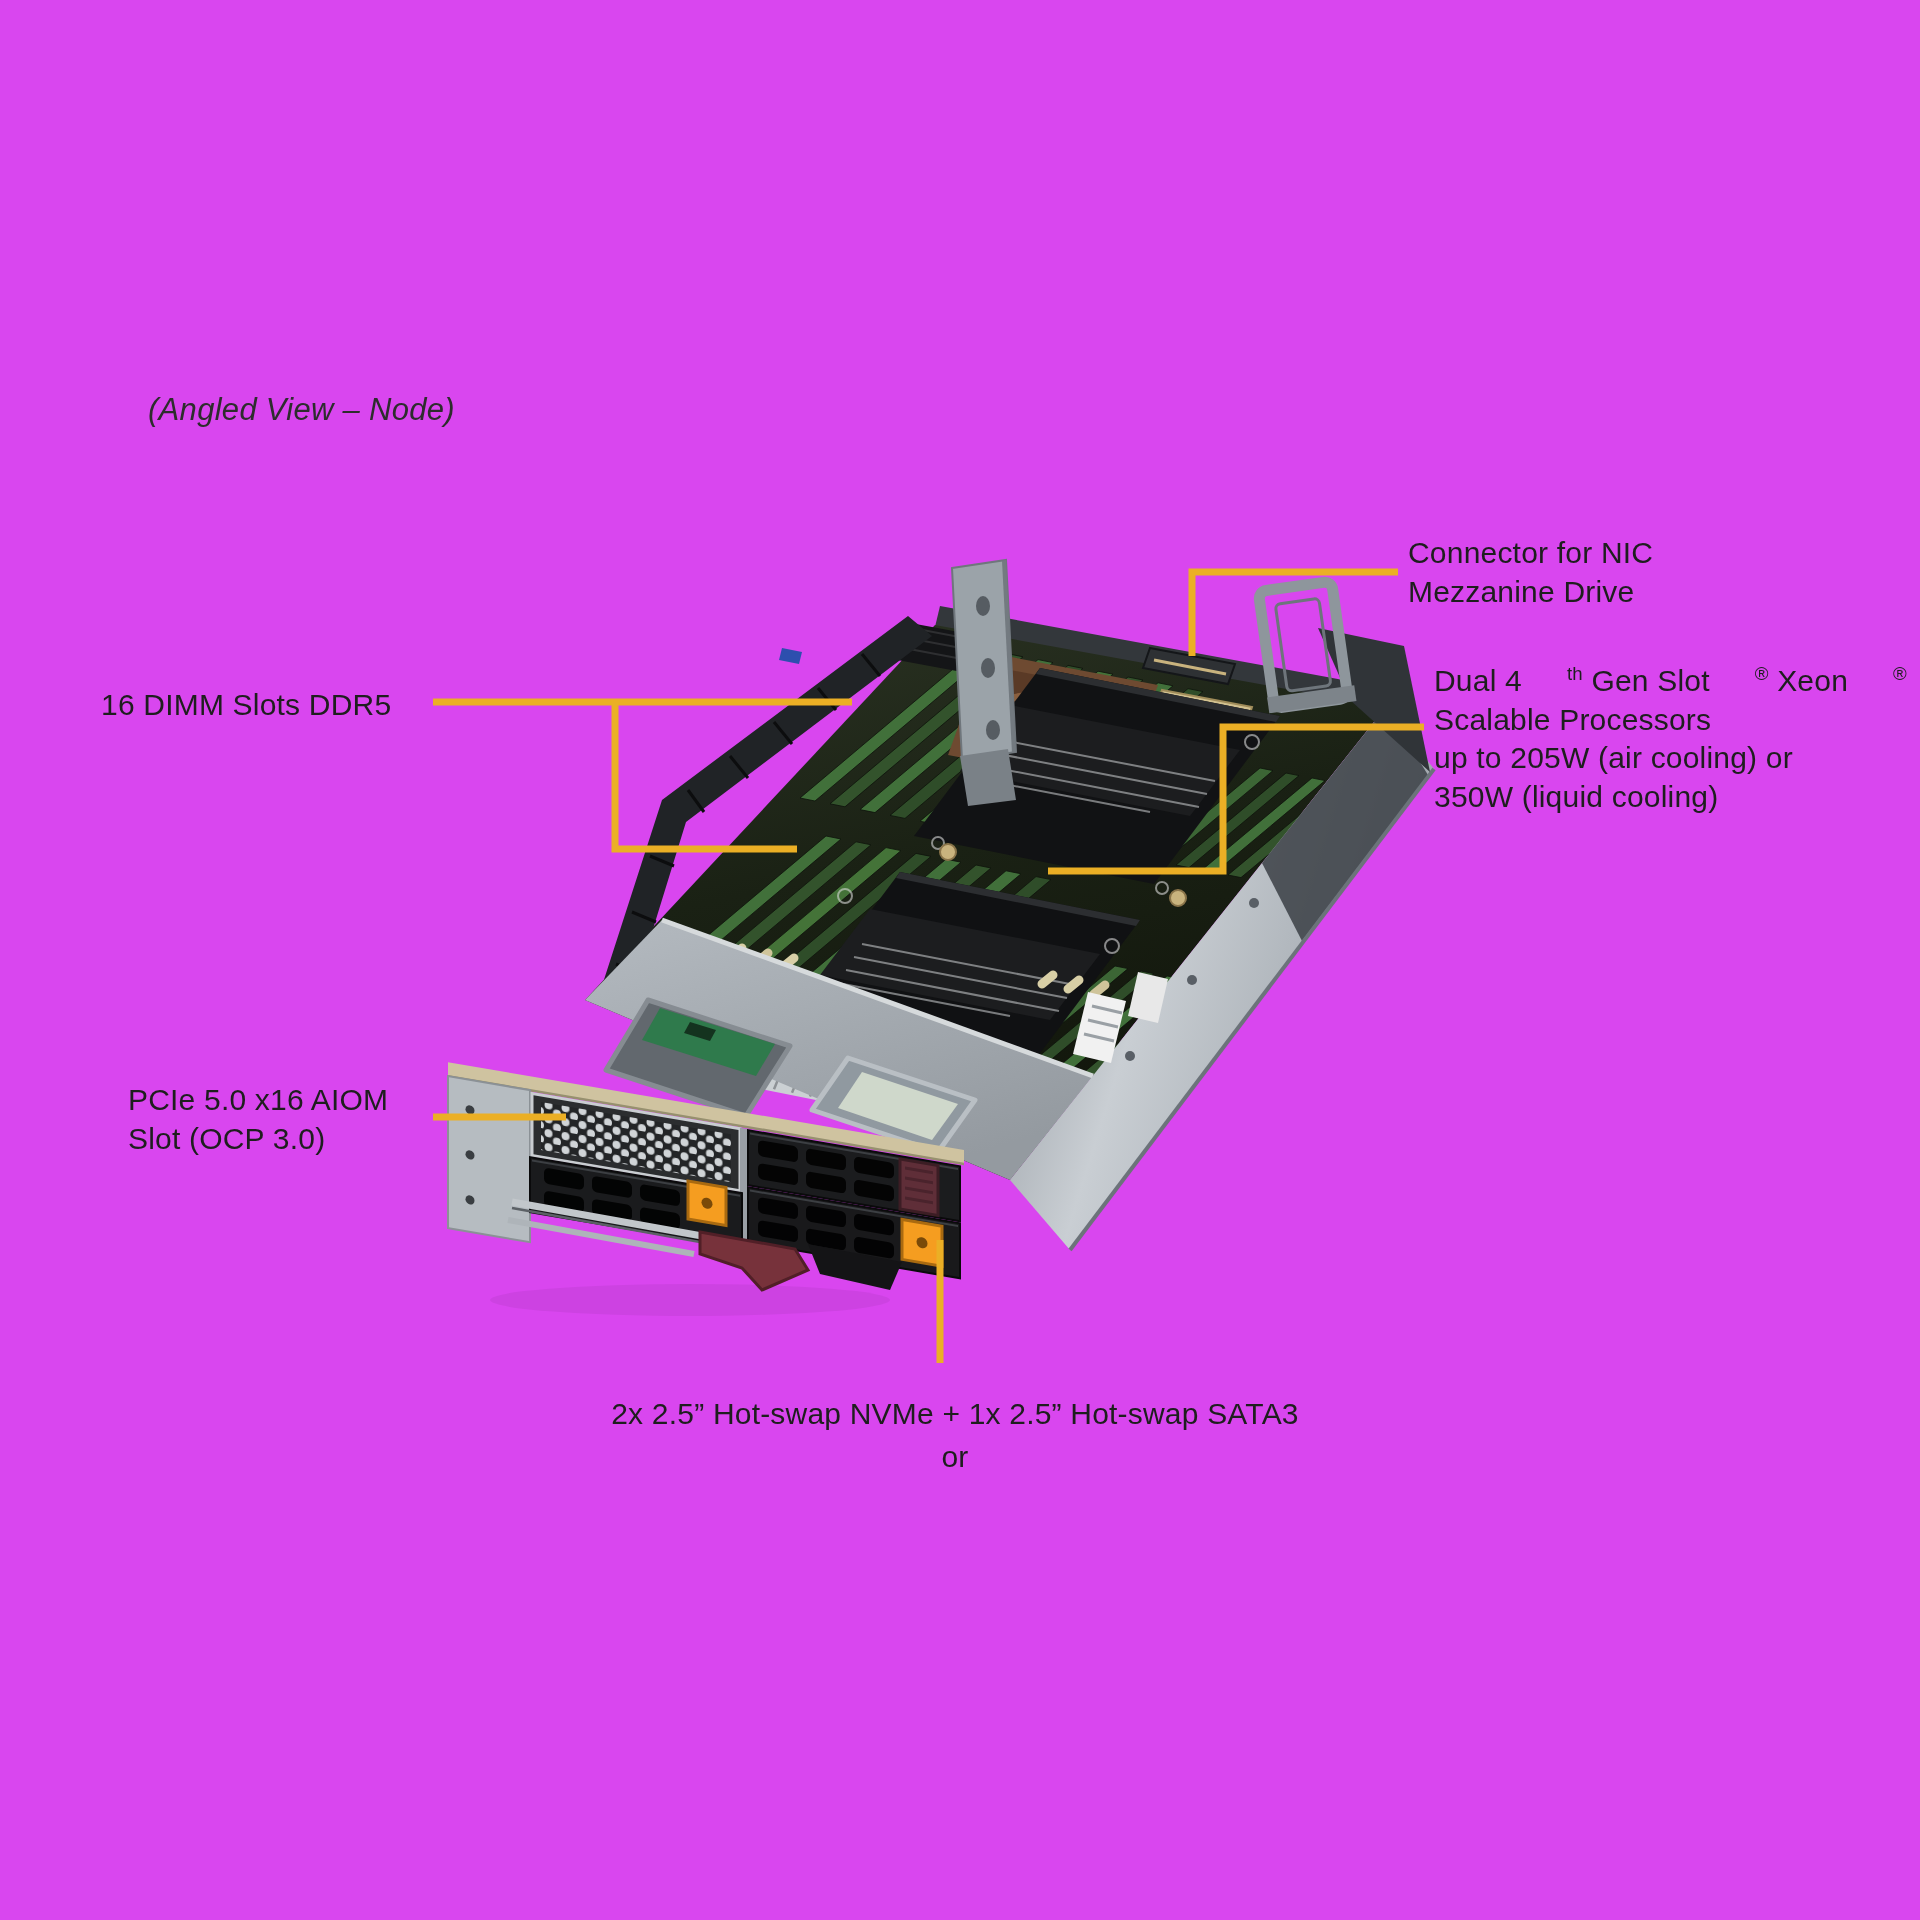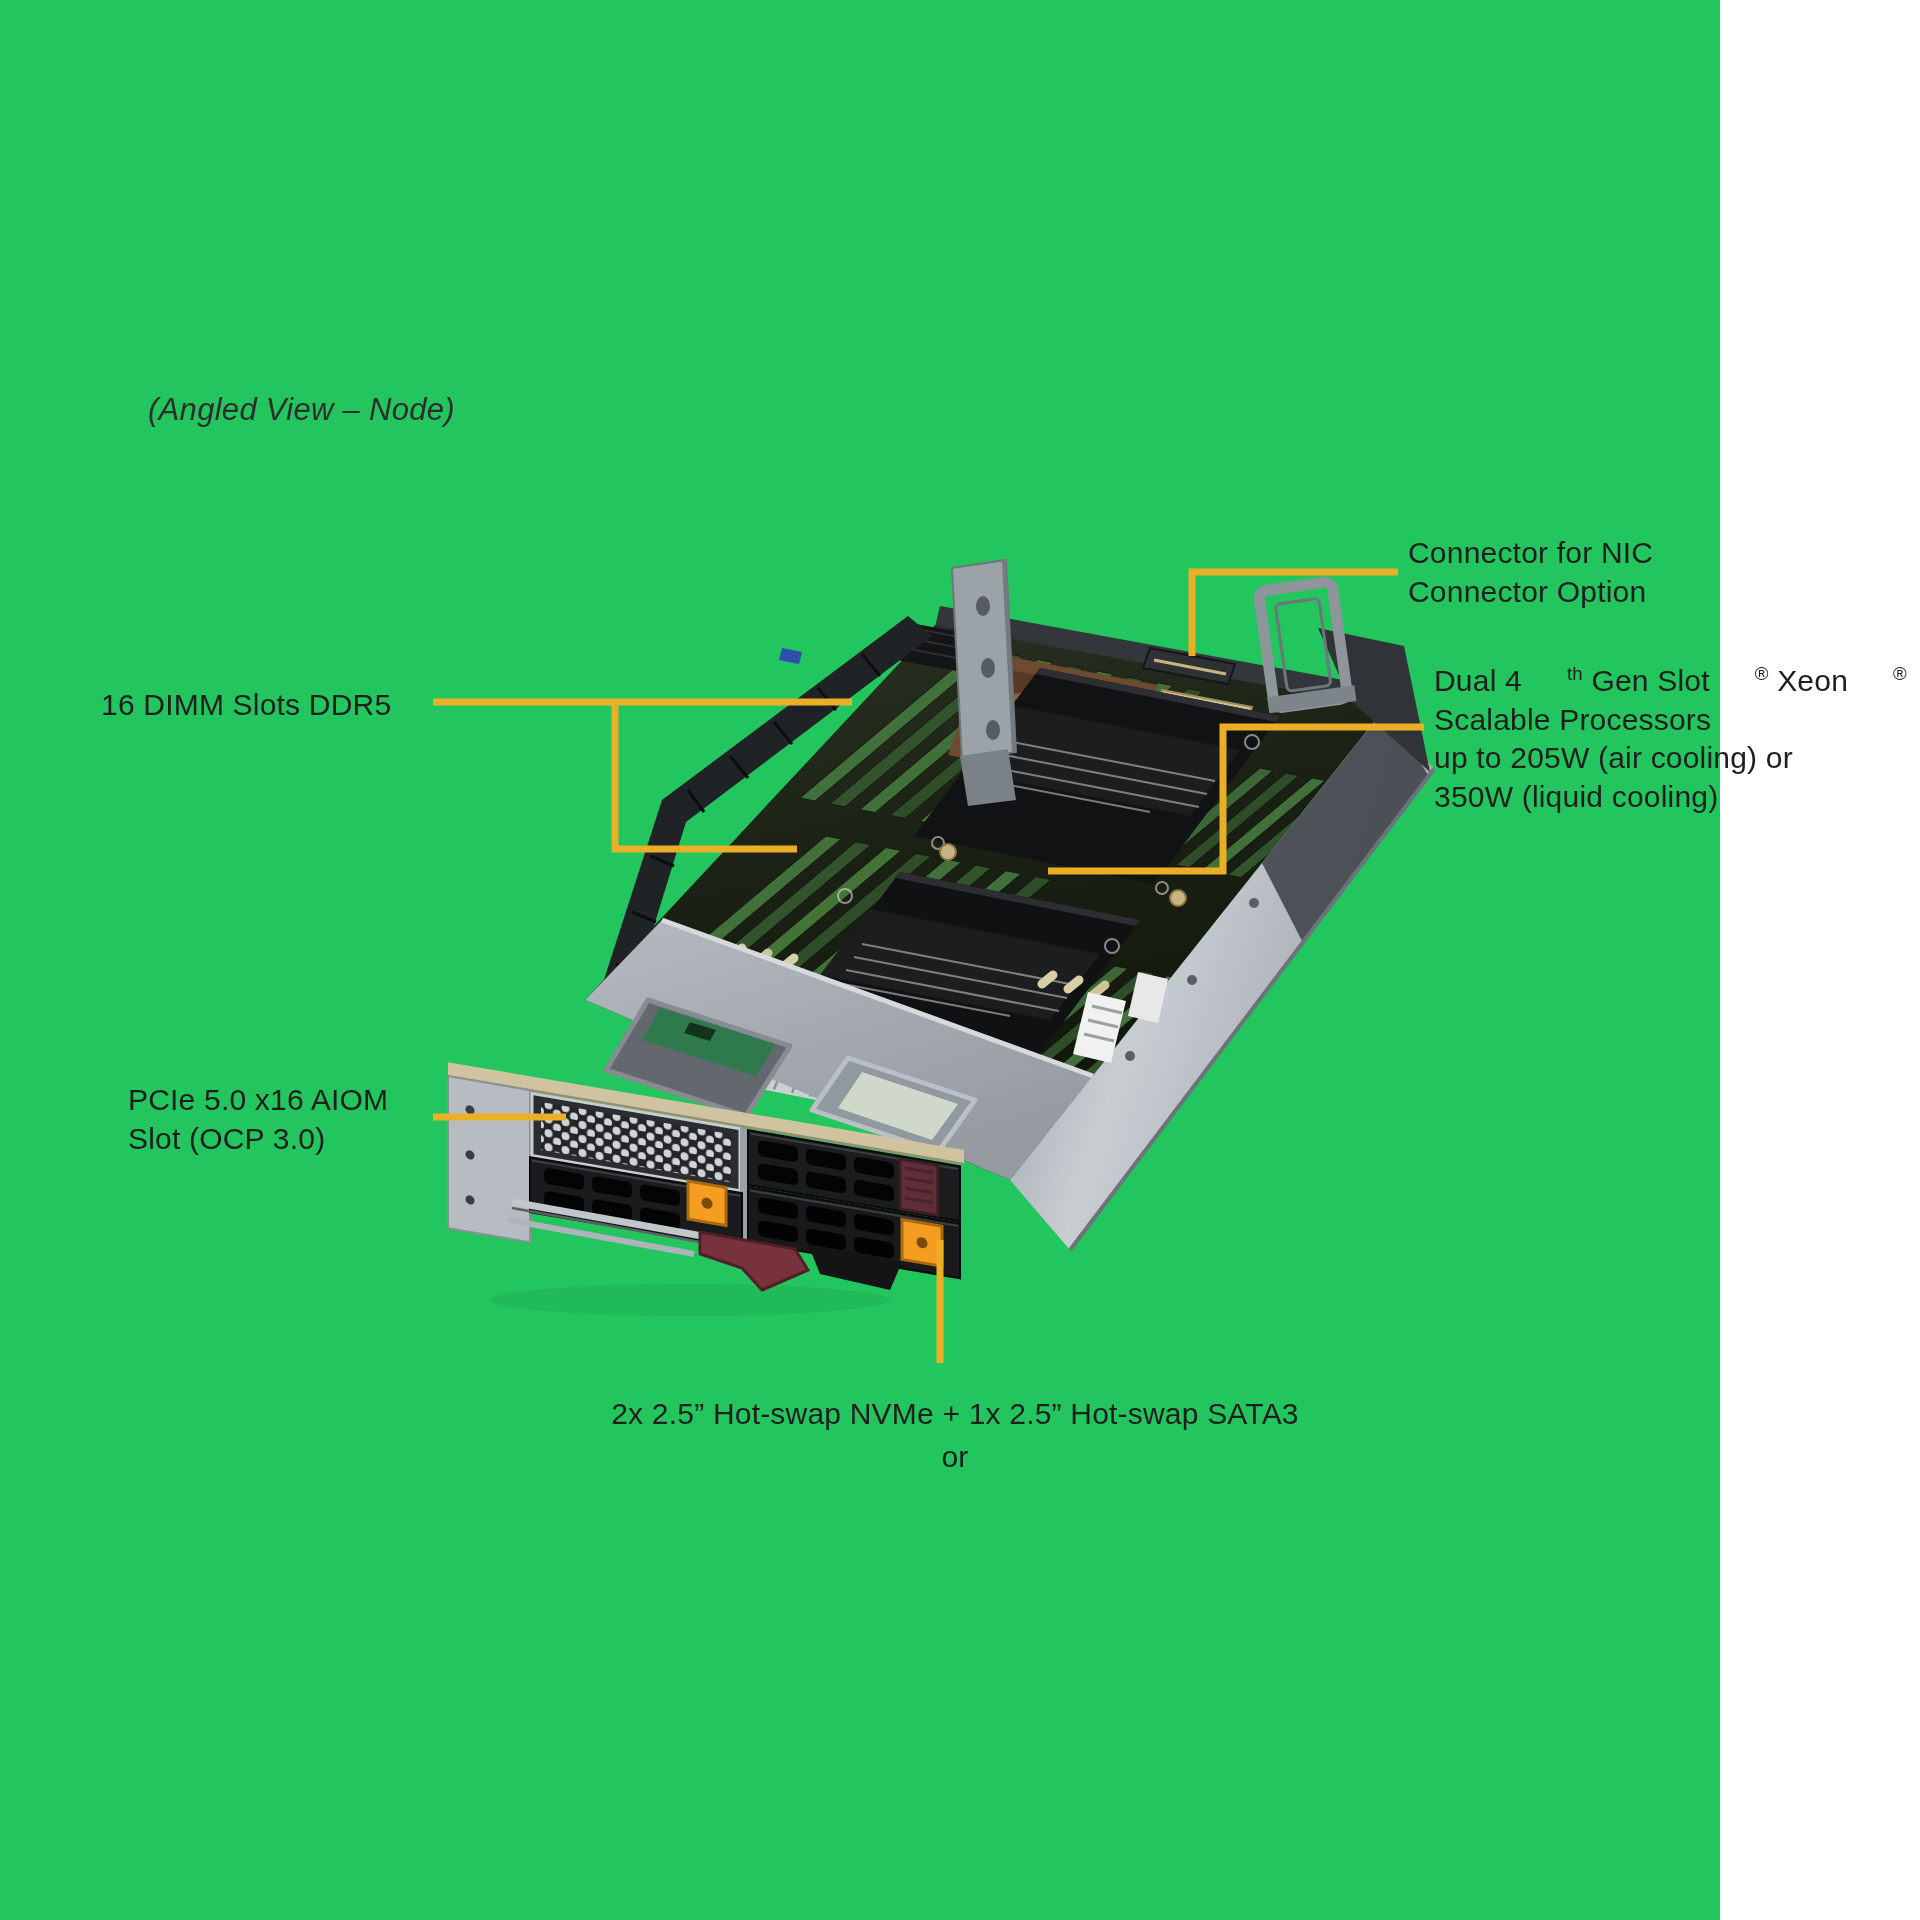--- a/index.html
+++ b/index.html
@@ -4,22 +4,22 @@
 <style>
   html, body {
     margin: 0; padding: 0;
     width: 1920px; height: 1920px;
     background: #ffffff;
     font-family: "Liberation Sans", "DejaVu Sans", sans-serif;
     overflow: hidden;
   }
   #canvas {
     position: relative;
-    width: 1720px; height: 1920px;
-    background: #22c55e;
+    width: 1920px; height: 1920px;
+    background: #d946ef;
   }
   #figure-svg {
     position: absolute; left: 0; top: 0;
   }
   .lbl {
     position: absolute;
     color: #1e1e1e;
     font-size: 30px;
     line-height: 38.5px;
     letter-spacing: 0.2px;
@@ -339,21 +339,21 @@
       <path d="M615,702 L615,849 L797,849"></path>
       <path d="M433,1117 L566,1117"></path>
       <path d="M940,1240 L940,1363"></path>
     </g>
   </svg>
 
   <div id="view-note">(Angled View – Node)</div>
 
   <div id="nic-label" class="lbl">
     <div>Connector for NIC</div>
-    <div>Connector Option</div>
+    <div>Mezzanine Drive</div>
   </div>
 
   <div id="cpu-label" class="lbl">
     <div><span>Dual 4</span><sup>th</sup><span> Gen Slot</span><sup>®</sup><span> Xeon</span><sup>®</sup></div>
     <div>Scalable Processors</div>
     <div>up to 205W (air cooling) or</div>
     <div>350W (liquid cooling)</div>
   </div>
 
   <div id="dimm-label" class="lbl">16 DIMM Slots DDR5</div>

